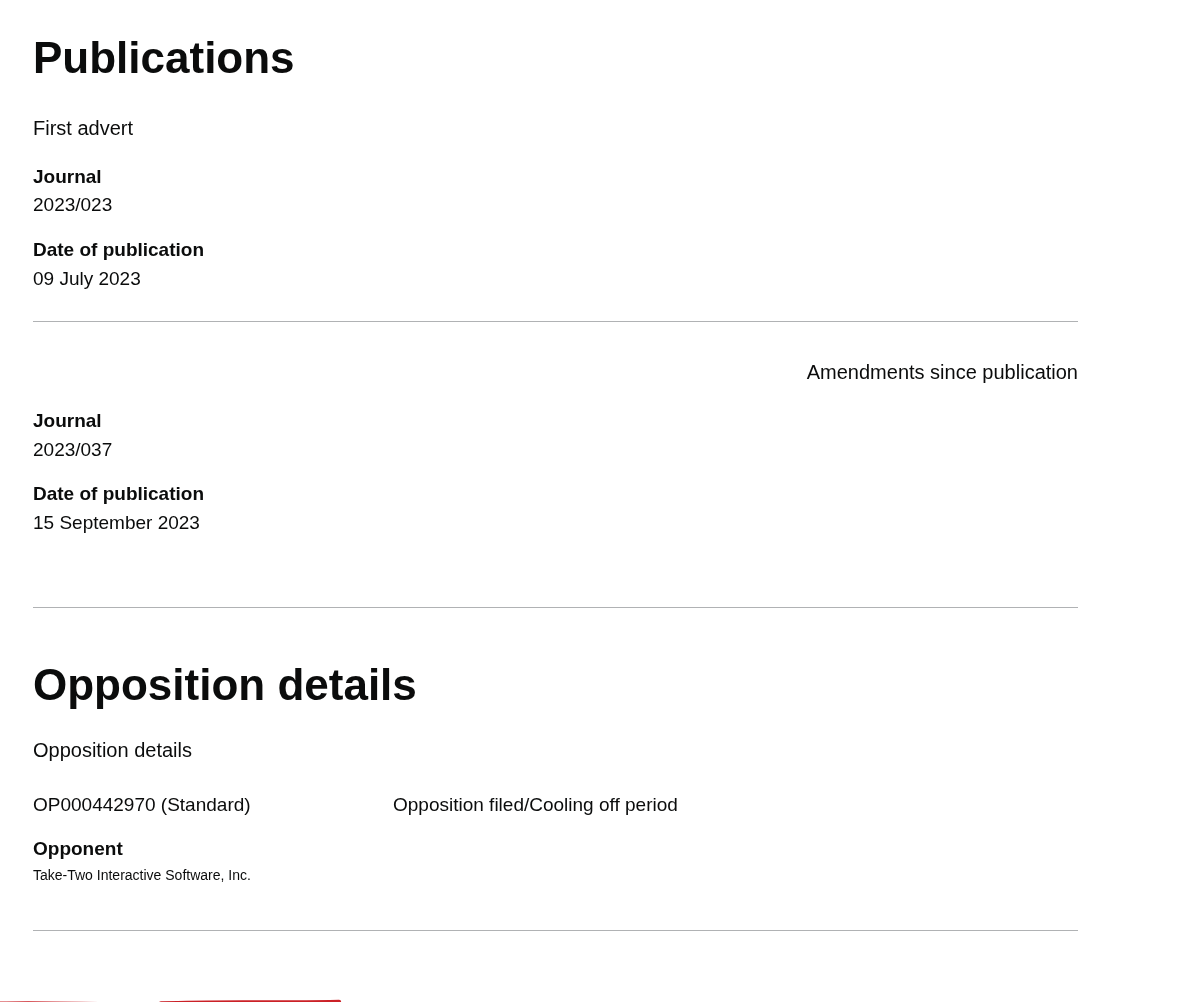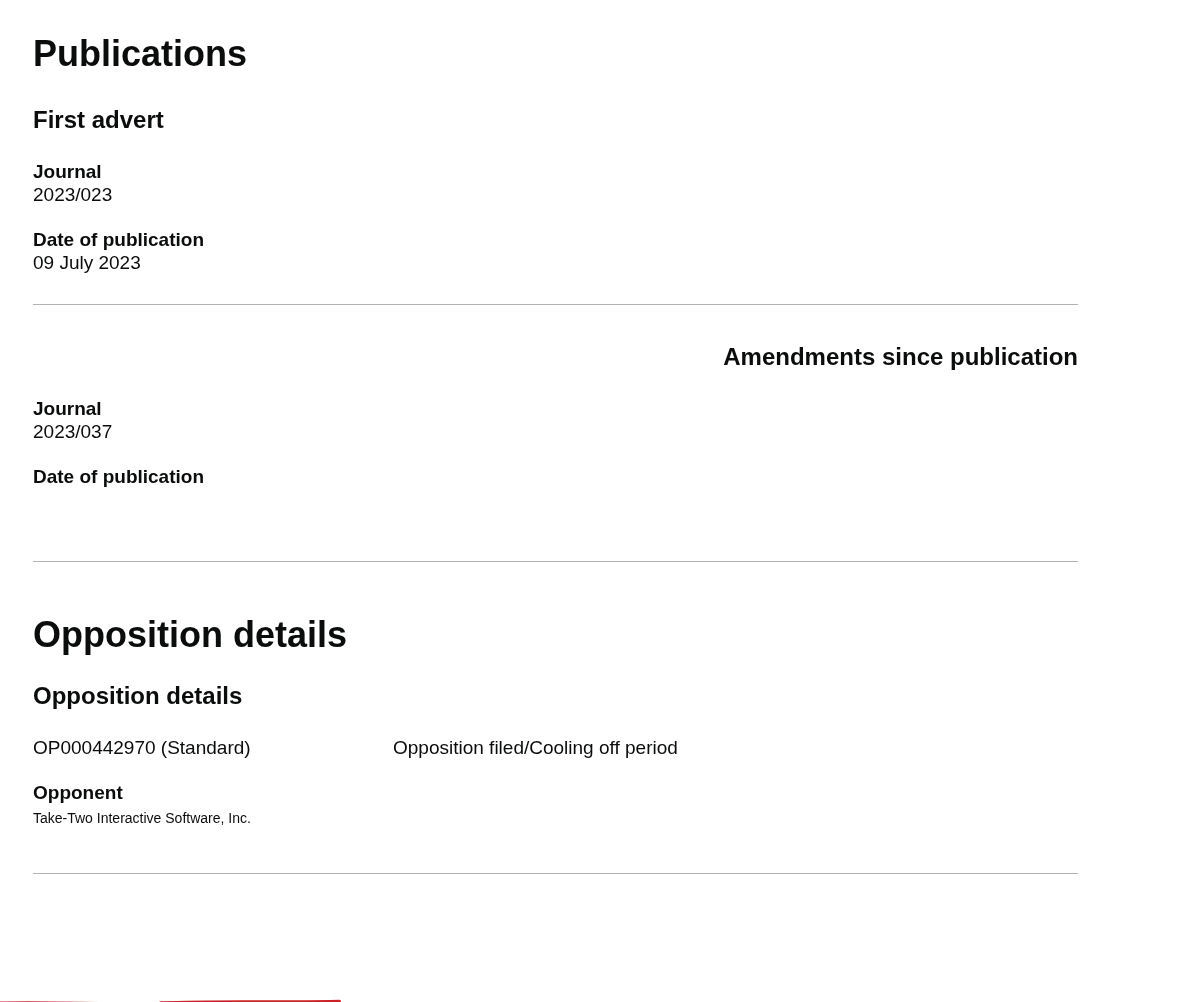--- a/index.html
+++ b/index.html
@@ -8,38 +8,38 @@
     width: 1182px;
     font-family: "Liberation Sans", "DejaVu Sans", sans-serif;
     color: #0b0c0c;
   }
   .page {
     width: 1182px;
     min-height: 1002px;
     padding: 0 104px 26px 33px;
   }
   h1.page-heading {
-    font-size: 36px;
+    font-size: 44px;
     line-height: 1.15;
     font-weight: 700;
     margin-top: 33px;
   }
   h2.sub-heading {
-    font-size: 24px;
+    font-size: 20px;
     line-height: 1.2;
-    font-weight: 700;
+    font-weight: 400;
     margin-top: 32px;
   }
   h2.sub-heading.amendments { margin-top: 38px; text-align: right; }
   h2.sub-heading.opp { margin-top: 27px; }
   h1.page-heading.opp { margin-top: 52px; }
   .field { margin-top: 26px; font-size: 19px; line-height: 1.2; }
   .field.tight { margin-top: 22px; }
   .field .label { font-weight: 700; }
-  .field .value { font-weight: 400; }
+  .field .value { margin-top: 6px; font-weight: 400; }
   hr.divider {
     border: none;
     border-top: 1px solid #b0b2b4;
     height: 0;
     margin-top: 30px;
   }
   hr.divider.section-end { margin-top: 72px; }
   hr.divider.bottom { margin-top: 46px; }
   .two-col {
     display: grid;
@@ -94,20 +94,21 @@
 
     <h2 class="sub-heading amendments">Amendments since publication</h2>
 
     <div class="field">
       <div class="label">Journal</div>
       <div class="value">2023/037</div>
     </div>
 
     <div class="field tight">
       <div class="label">Date of publication</div>
+      <div class="value">15 September 2023</div>
     </div>
 
     <hr class="divider section-end">
   </section>
 
   <section>
     <h1 class="page-heading opp">Opposition details</h1>
 
     <h2 class="sub-heading opp">Opposition details</h2>
 

